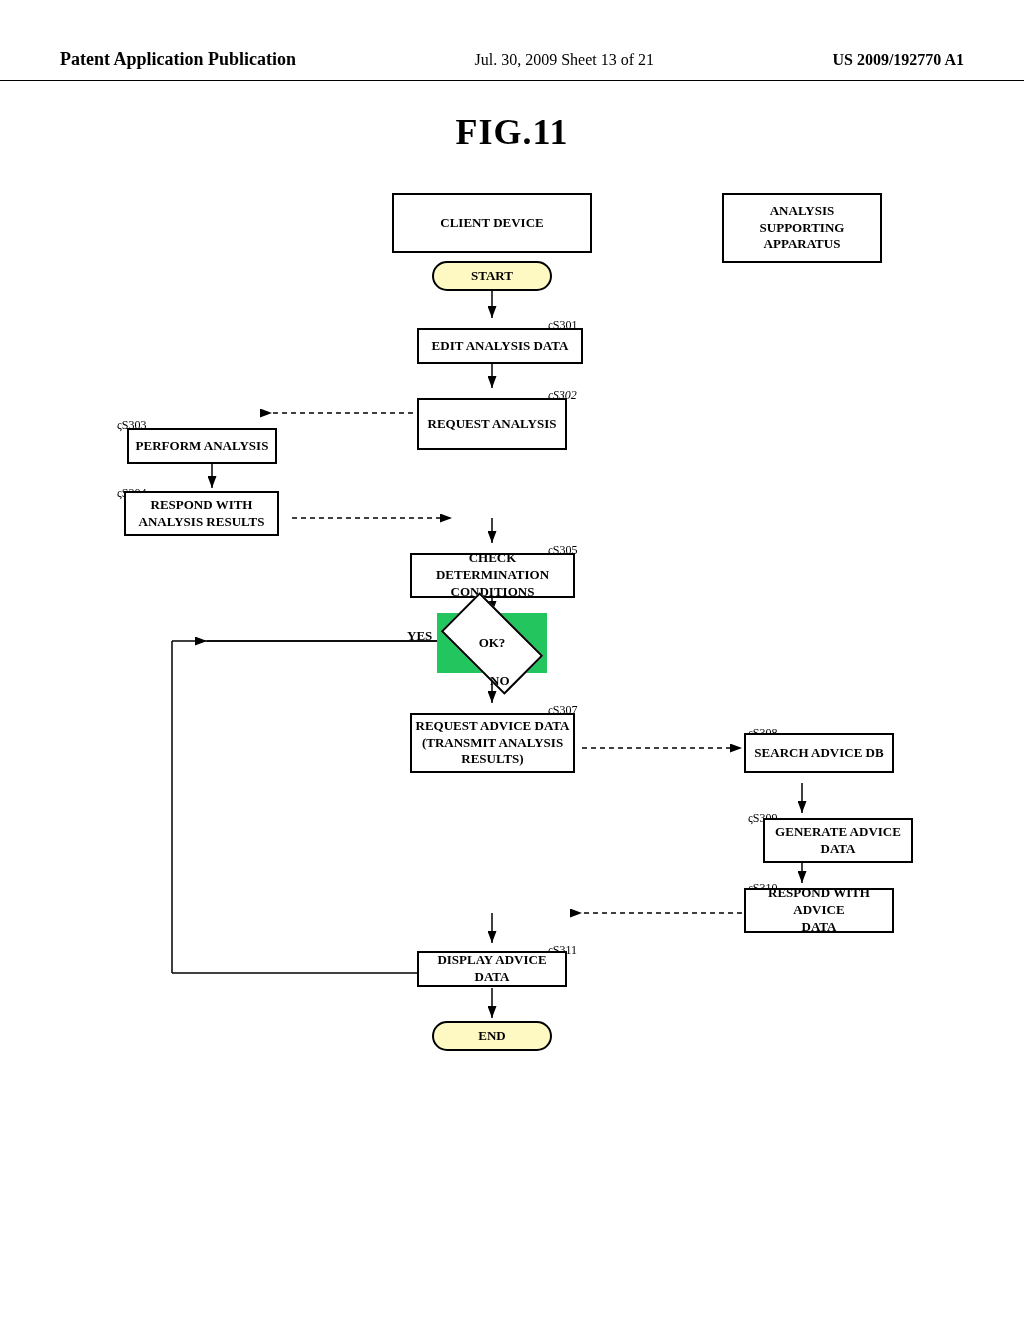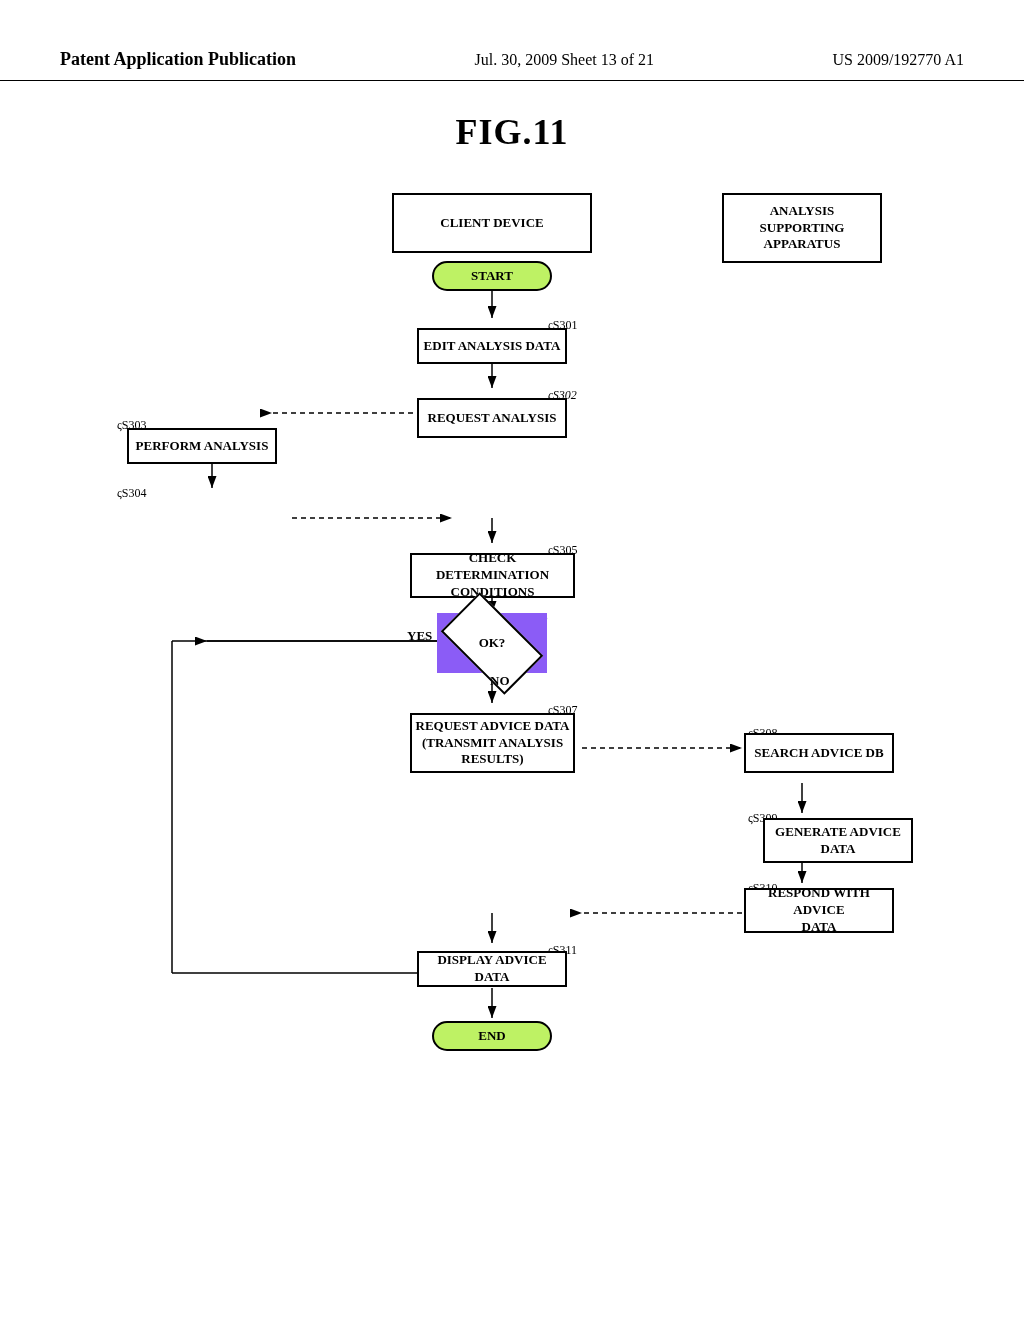--- a/index.html
+++ b/index.html
@@ -25,21 +25,21 @@
       font-size: 18px;
       font-weight: bold;
     }
 
     .header-center {
       font-size: 16px;
     }
 
     .header-right {
       font-size: 16px;
-      font-weight: normal;
+      font-weight: bold;
       margin-top: 23px;
     }
 
     .fig-title {
       text-align: center;
       font-size: 36px;
       font-weight: bold;
       margin: 30px 0 20px 0;
       letter-spacing: 1px;
     }
@@ -62,34 +62,34 @@
       text-align: center;
       font-size: 13px;
       font-weight: bold;
       line-height: 1.3;
     }
 
     .box-rounded {
       position: absolute;
       border: 2px solid #000;
       border-radius: 22px;
-      background: #bef264;
+      background: #fef9c3;
       display: flex;
       align-items: center;
       justify-content: center;
       text-align: center;
       font-size: 13px;
       font-weight: bold;
     }
 
     .box-diamond {
       position: absolute;
       width: 100px;
       height: 60px;
-      background: #8b5cf6;
+      background: #22c55e;
       display: flex;
       align-items: center;
       justify-content: center;
       font-size: 13px;
       font-weight: bold;
     }
 
     .diamond-shape {
       position: absolute;
       width: 90px;
@@ -198,44 +198,48 @@
   </div>
 
   <div class="box-rounded" style="left:370px; top:88px; width:120px; height:30px;">
     <span>START</span>
   </div>
 
   <div class="step-label" style="left:486px; top:145px;">
     <span>ςS301</span>
   </div>
 
-  <div class="box" style="left:355px; top:155px; width:150px; height:36px;">
+  <div class="box" style="left:355px; top:155px; width:166px; height:36px;">
     <span>EDIT ANALYSIS DATA</span>
   </div>
 
   <div class="step-label" style="left:486px; top:215px;font-style:italic;">
     <span>ςS302</span>
   </div>
 
-  <div class="box" style="left:355px; top:225px; width:150px; height:40px;">
+  <div class="box" style="left:355px; top:225px; width:150px; height:52px;">
     <span>REQUEST ANALYSIS</span>
   </div>
 
   <div class="step-label" style="left:55px; top:245px;">
     <span>ςS303</span>
   </div>
 
   <div class="box" style="left:65px; top:255px; width:150px; height:36px;">
     <span>PERFORM ANALYSIS</span>
   </div>
 
   <div class="step-label" style="left:55px; top:313px;">
     <span>ςS304</span>
   </div>
 
+  <div class="box" style="left:62px; top:318px; width:155px; height:45px;">
+    <span style="white-space:pre-line;">RESPOND WITH
+ANALYSIS RESULTS</span>
+  </div>
 
   <div class="step-label" style="left:486px; top:370px;">
     <span>ςS305</span>
   </div>
 
   <div class="box" style="left:348px; top:380px; width:165px; height:45px;">
     <span style="white-space:pre-line;">CHECK DETERMINATION
 CONDITIONS</span>
   </div>
 

